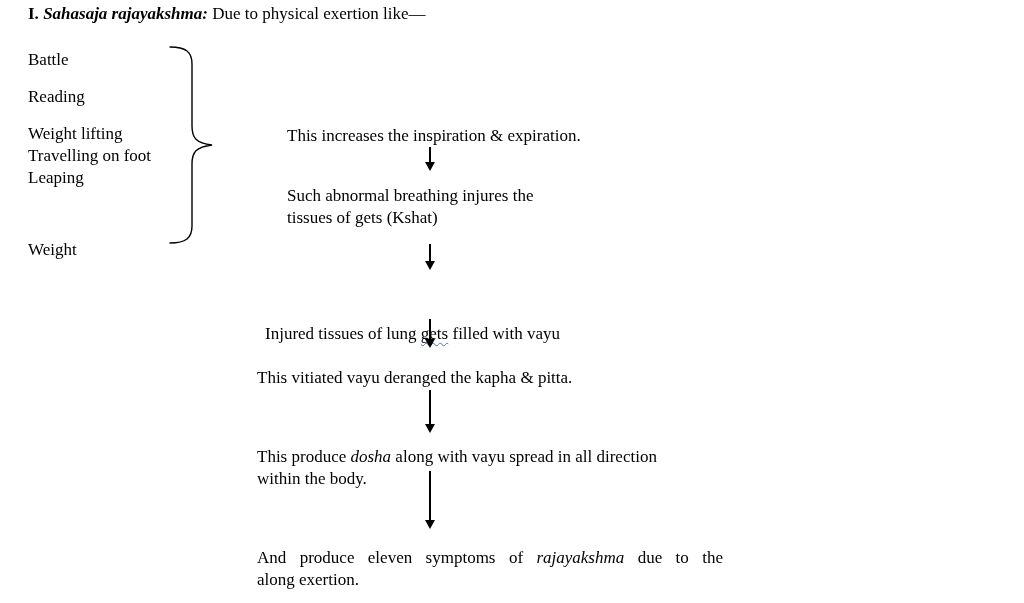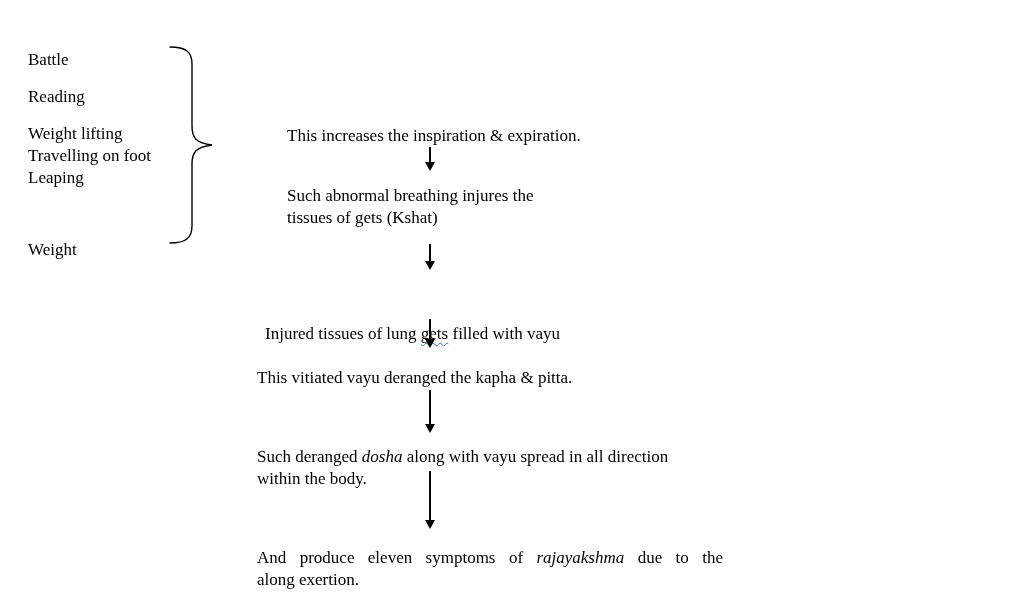--- a/index.html
+++ b/index.html
@@ -73,20 +73,21 @@
   .a2 { top: 244px; height: 17px; }
   .a3 { top: 319px; height: 20px; }
   .a4 { top: 390px; height: 34px; }
   .a5 { top: 471px; height: 49px; }
 </style>
 </head>
 <body style="background: rgb(255, 255, 255);">
 
 <div class="page">
 
+  <div class="abs title"><span class="b">I.</span><span class="bi"> Sahasaja rajayakshma:</span><span> Due to physical exertion like—</span></div>
 
   <div class="abs li0">Battle</div>
   <div class="abs li1">Reading</div>
   <div class="abs li2">Weight lifting</div>
   <div class="abs li3">Travelling on foot</div>
   <div class="abs li4">Leaping</div>
   <div class="abs li5">Weight</div>
 
   <svg class="brace" width="46" height="198" viewBox="0 0 46 198" aria-hidden="true">
     <path d="M2 1 C 18 1, 24 6, 24 18 L 24 80 C 24 92, 28 97, 44 99 C 28 101, 24 106, 24 118 L 24 180 C 24 192, 18 197, 2 197" fill="none" stroke="#000000" stroke-width="1.4" stroke-linecap="round"></path>
@@ -101,21 +102,21 @@
   </div>
   <div class="arrow a2"></div>
 
   <div class="abs s3"><span>Injured tissues of lung </span><span class="squiggle">gets</span><span> filled with vayu</span></div>
   <div class="arrow a3"></div>
 
   <div class="abs s4">This vitiated vayu deranged the kapha &amp; pitta.</div>
   <div class="arrow a4"></div>
 
   <div class="abs s5">
-    <div><span>Such deranged </span><span class="i">dosha</span><span> along with vayu spread in all direction</span></div>
+    <div><span>This produce </span><span class="i">dosha</span><span> along with vayu spread in all direction</span></div>
     <div>within the body.</div>
   </div>
   <div class="arrow a5"></div>
 
   <div class="abs s6">
     <div class="stretch-line"><span>And produce eleven symptoms of </span><span class="i">rajayakshma</span><span> due to the</span></div>
     <div>along exertion.</div>
   </div>
 
 </div>

